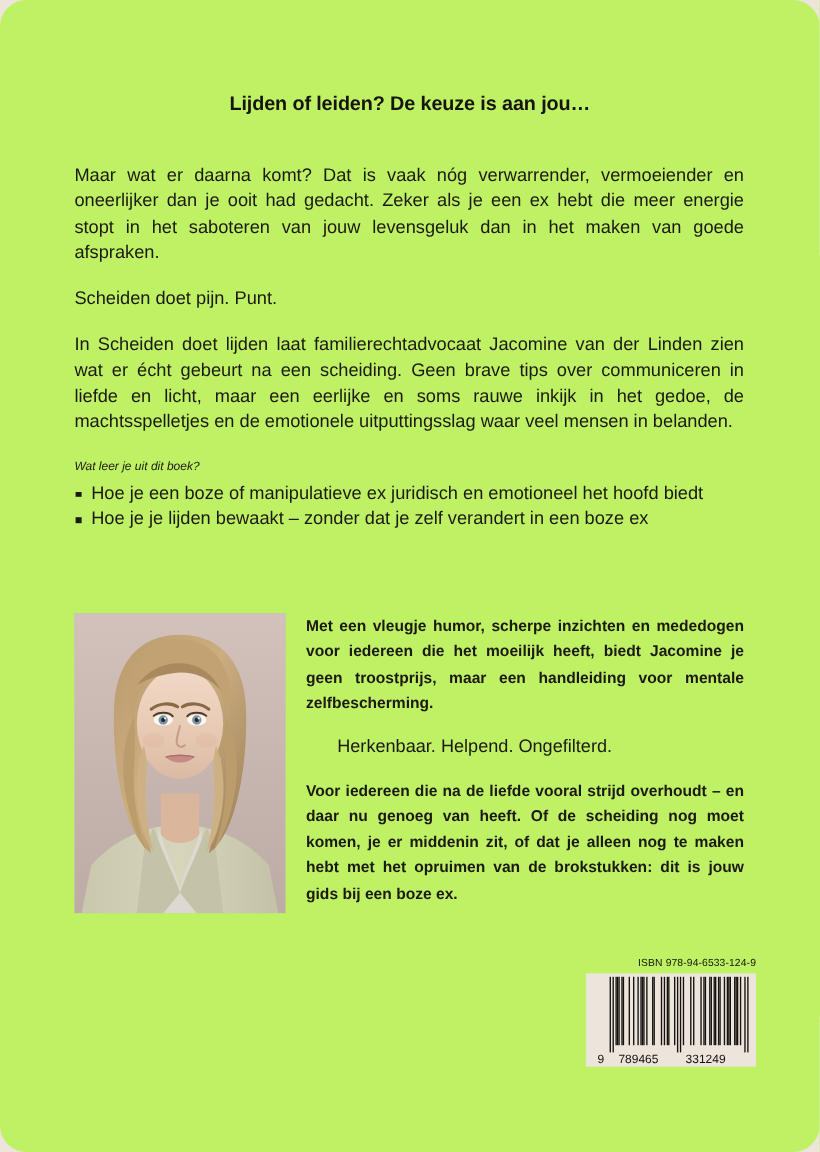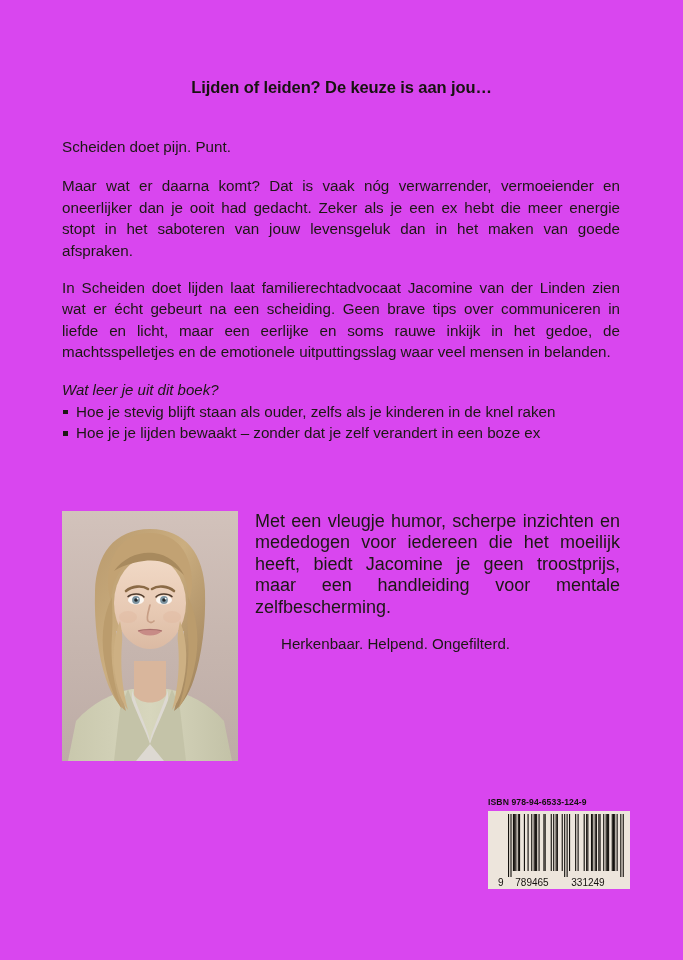--- a/index.html
+++ b/index.html
@@ -14,22 +14,23 @@
     background: #ede5dc;
     font-family: "Liberation Sans", sans-serif;
     color: #1a1714;
     -webkit-font-smoothing: antialiased;
   }
 
   .cover {
     position: relative;
     width: 683px;
     height: 960px;
-    background: #d946ef;
+    background: #bef264;
     box-sizing: border-box;
+    border-radius: 22px;
   }
 
   
   .headline {
     position: absolute;
     left: 0;
     top: 78px;
     width: 683px;
     text-align: center;
     font-size: 16.5px;
@@ -57,21 +58,21 @@
   .para.lead {
     text-align: left;
     margin-bottom: 18px;
   }
 
   
   .learn-block {
     margin-top: 2px;
   }
   .learn-title {
-    font-size: 15px;
+    font-size: 10px;
     font-style: italic;
     line-height: 21px;
     margin: 0 0 1px 0;
     color: #1c1814;
   }
   .learn-list {
     list-style: none;
     margin: 0;
     padding: 0;
   }
@@ -114,47 +115,47 @@
     height: 250px;
   }
 
   .sidecol {
     position: absolute;
     left: 193px;
     top: 0;
     width: 365px;
   }
   .sidecol .para {
-    font-size: 18px;
+    font-size: 13px;
     line-height: 21.4px;
     margin-bottom: 15px;
+    font-weight: bold;
   }
   .tagline {
     font-size: 15.1px;
     line-height: 21.4px;
     margin: 0 0 15px 0;
     padding-left: 26px;
     color: #1c1814;
   }
 
   
   .barcode-area {
     position: absolute;
     left: 488px;
     top: 797px;
     width: 142px;
   }
   .isbn-text {
     font-size: 8.6px;
     letter-spacing: 0.1px;
-    text-align: left;
+    text-align: right;
     color: #14110e;
     margin-bottom: 4px;
     font-family: "Liberation Sans", sans-serif;
-    font-weight: bold;
   }
   .barcode-box {
     position: relative;
     width: 142px;
     height: 78px;
   }
   .barcode-box svg {
     display: block;
     width: 142px;
     height: 78px;
@@ -162,36 +163,33 @@
 </style>
 </head>
 <body>
 
 <div class="cover">
 
   <div class="headline">Lijden of leiden? De keuze is aan jou…</div>
 
   <div class="textcol">
 
+    <p class="para">Maar wat er daarna komt? Dat is vaak nóg verwarrender, vermoeiender en oneerlijker dan je ooit had gedacht. Zeker als je een ex hebt die meer energie stopt in het saboteren van jouw levensgeluk dan in het maken van goede afspraken.</p>
+
     <p class="para lead">Scheiden doet pijn. Punt.</p>
-
-    <p class="para">Maar wat er daarna komt? Dat is vaak nóg verwarrender, vermoeiender en oneerlijker dan je ooit had gedacht. Zeker als je een ex hebt die meer energie stopt in het saboteren van jouw levensgeluk dan in het maken van goede afspraken.</p>
 
     <p class="para">In Scheiden doet lijden laat familierechtadvocaat Jacomine van der Linden zien wat er écht gebeurt na een scheiding. Geen brave tips over communiceren in liefde en licht, maar een eerlijke en soms rauwe inkijk in het gedoe, de machtsspelletjes en de emotionele uitputtingsslag waar veel mensen in belanden.</p>
 
     <div class="learn-block">
       <p class="learn-title">Wat leer je uit dit boek?</p>
 
       <ul class="learn-list">
         <li>
           <span class="bullet-sq"></span>
-        </li>
-        <li>
-          <span class="bullet-sq"></span>
-          <span>Hoe je stevig blijft staan als ouder, zelfs als je kinderen in de knel raken</span>
+          <span>Hoe je een boze of manipulatieve ex juridisch en emotioneel het hoofd biedt</span>
         </li>
         <li>
           <span class="bullet-sq"></span>
           <span>Hoe je je lijden bewaakt – zonder dat je zelf verandert in een boze ex</span>
         </li>
       </ul>
     </div>
   </div>
 
   <div class="photo-row">
@@ -276,20 +274,21 @@
         <ellipse cx="66" cy="106" rx="9" ry="6" fill="#e0b79f" opacity="0.45"></ellipse>
         <ellipse cx="110" cy="106" rx="9" ry="6" fill="#e0b79f" opacity="0.45"></ellipse>
       </svg>
     </div>
 
     <div class="sidecol">
       <p class="para">Met een vleugje humor, scherpe inzichten en mededogen voor iedereen die het moeilijk heeft, biedt Jacomine je geen troostprijs, maar een handleiding voor mentale zelfbescherming.</p>
 
       <p class="tagline">Herkenbaar. Helpend. Ongefilterd.</p>
 
+      <p class="para">Voor iedereen die na de liefde vooral strijd overhoudt – en daar nu genoeg van heeft. Of de scheiding nog moet komen, je er middenin zit, of dat je alleen nog te maken hebt met het opruimen van de brokstukken: dit is jouw gids bij een boze ex.</p>
     </div>
   </div>
 
   <div class="barcode-area">
     <div class="isbn-text">ISBN 978-94-6533-124-9</div>
 
     <div class="barcode-box">
       <svg viewBox="0 0 142 78" aria-hidden="true">
         <rect x="0" y="0" width="142" height="78" fill="#ede5dc"></rect>
         <g fill="#14110e" id="bars">

